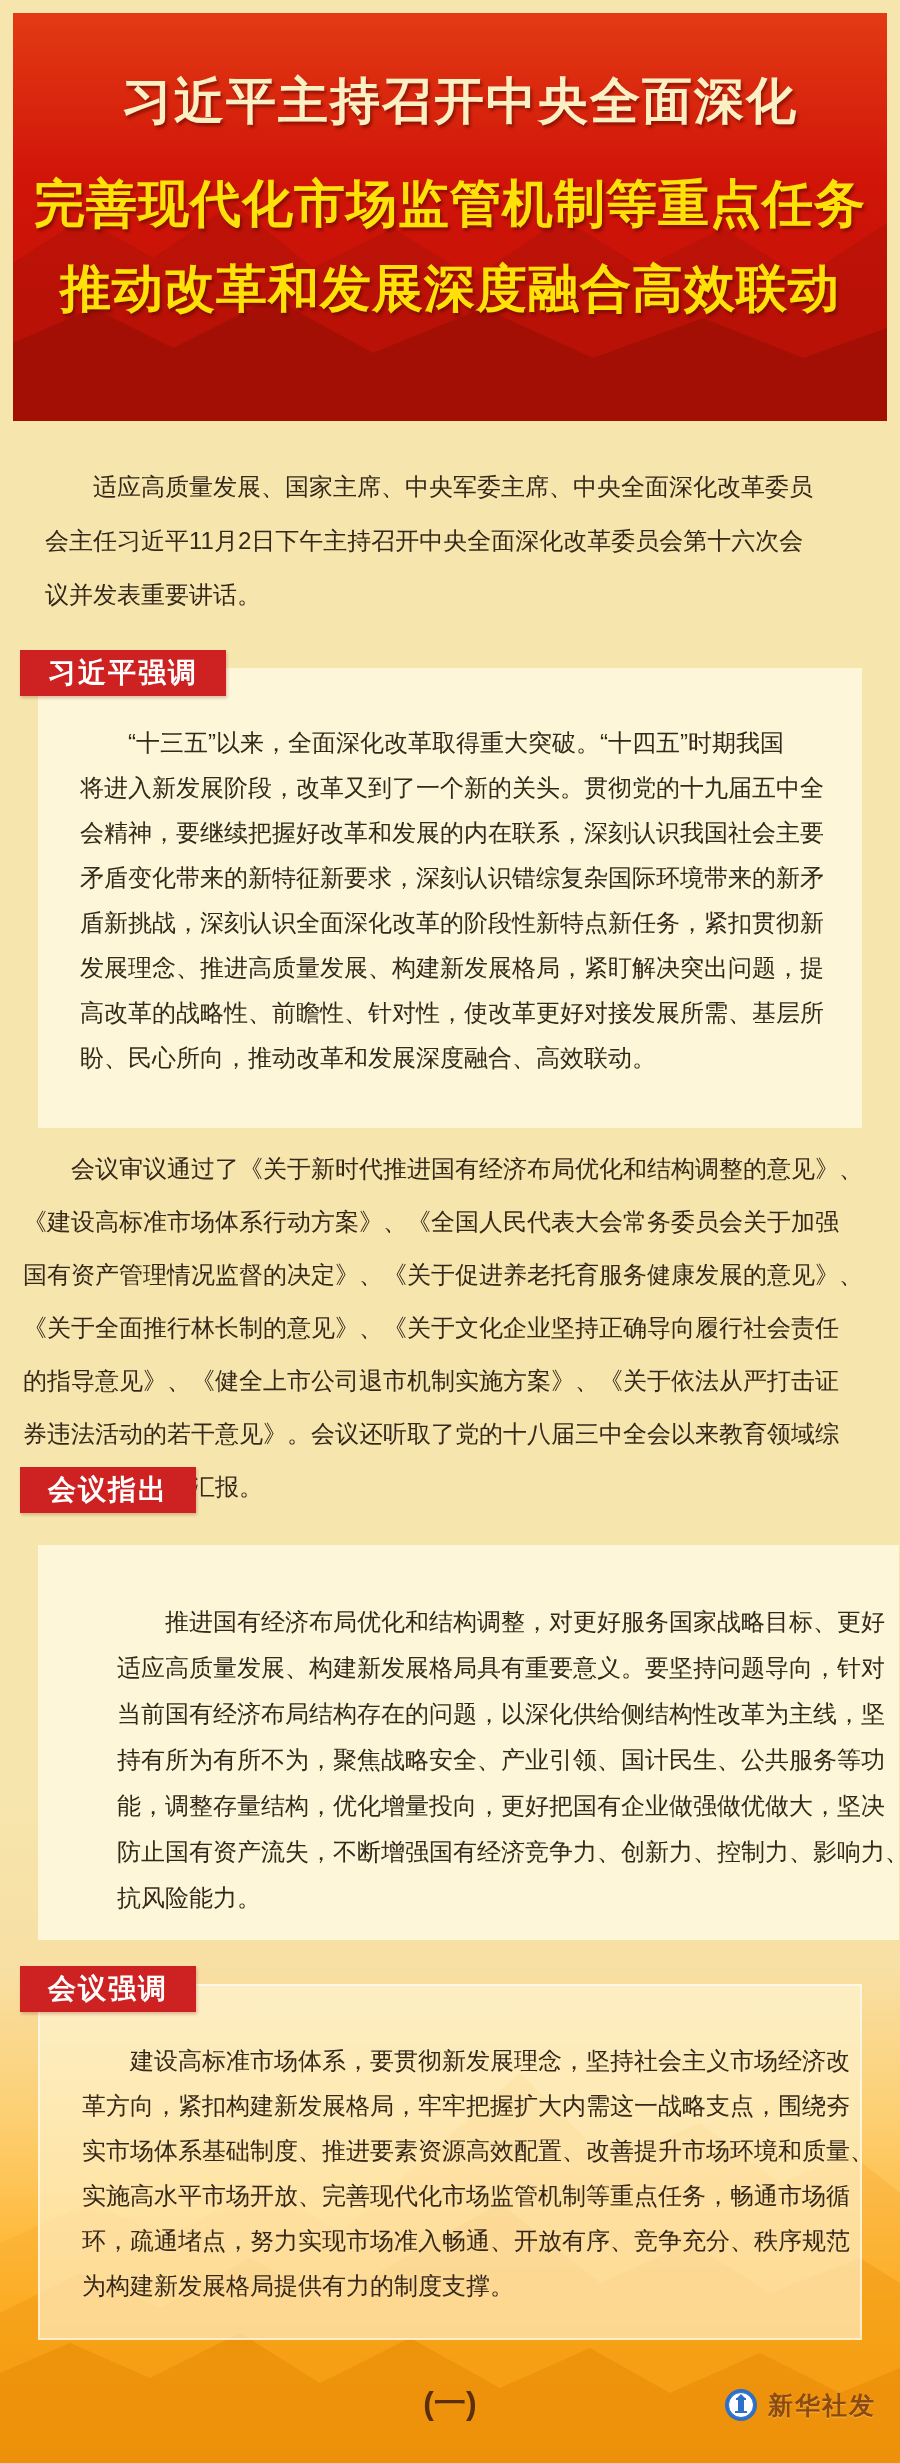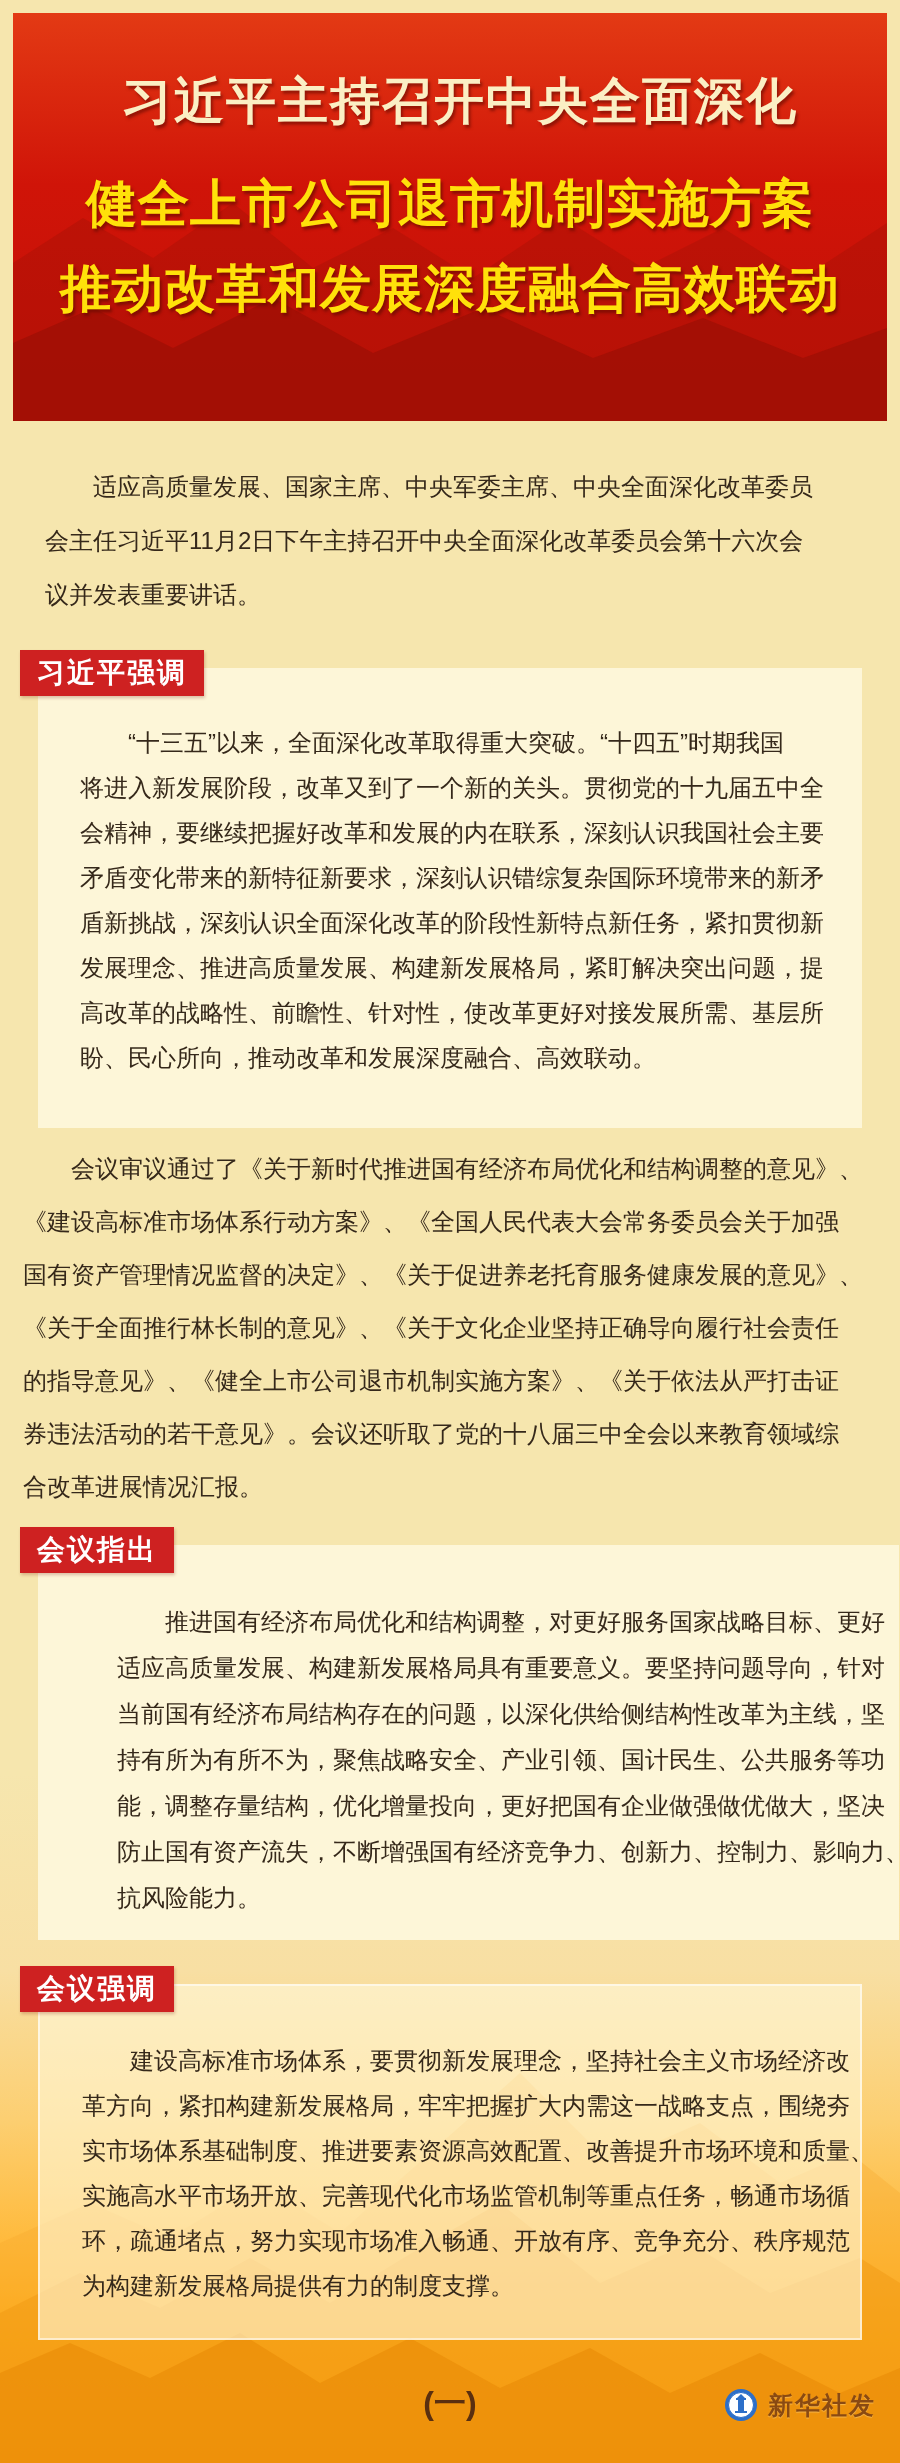--- a/index.html
+++ b/index.html
@@ -47,25 +47,25 @@
     line-height: 54px; z-index: 1;
   }
   .outer-para {
     position: absolute; left: 23px; top: 1142px; width: 860px;
     line-height: 53px; z-index: 1;
   }
   .section-label {
     position: absolute; left: 20px; z-index: 3;
     background: #ce2121; color: #ffffff;
     font-size: 28px; font-weight: bold; letter-spacing: 2px;
-    padding: 8px 17px; line-height: 30px;
+    padding: 8px 28px; line-height: 30px;
     box-shadow: 1px 2px 3px rgba(120,20,10,0.25);
   }
   #label1 { top: 650px; }
-  #label2 { top: 1527px; }
+  #label2 { top: 1467px; }
   #label3 { top: 1966px; }
   .content-box {
     position: absolute; left: 38px; width: 824px; z-index: 2;
     background: #fdf6d8;
   }
   #box1 { top: 668px; height: 460px; }
   #box2 { top: 1545px; height: 395px; padding-left: 37px; }
   #box3 {
     top: 1984px; height: 356px;
     background: rgba(255,248,218,0.62);
@@ -103,21 +103,21 @@
 </div>
 
 <div class="banner">
   <svg class="banner-mountains" viewBox="0 0 874 408" preserveAspectRatio="none">
     <path d="M0,250 L70,205 L140,245 L220,190 L300,255 L380,215 L460,265 L550,205 L630,255 L710,215 L790,265 L874,210 L874,408 L0,408 Z" fill="#a81107" opacity="0.45"></path>
     <path d="M0,330 L80,295 L160,335 L260,285 L360,340 L470,295 L580,345 L690,305 L790,345 L874,315 L874,408 L0,408 Z" fill="#8f0d04" opacity="0.5"></path>
   </svg>
   <div class="banner-titles">
     <div class="title-white">习近平主持召开中央全面深化</div>
     <div class="yellow-group">
-      <div class="title-yellow">健全上市公司退市机制实施方案</div>
+      <div class="title-yellow">完善现代化市场监管机制等重点任务</div>
       <div class="title-yellow">推动改革和发展深度融合高效联动</div>
     </div>
   </div>
 </div>
 
 <div class="intro body-text">　　适应高质量发展、国家主席、中央军委主席、中央全面深化改革委员
 会主任习近平11月2日下午主持召开中央全面深化改革委员会第十六次会
 议并发表重要讲话。</div>
 
 <div class="section-label" id="label1">习近平强调</div>

